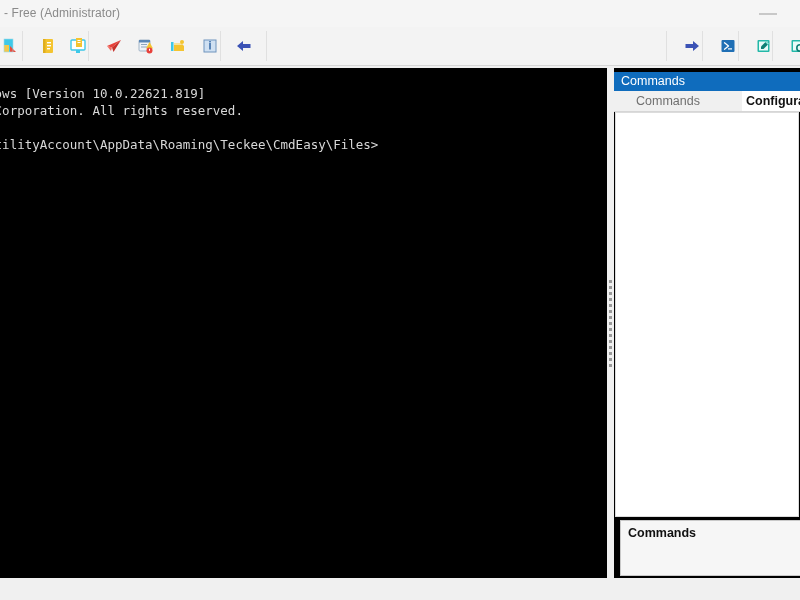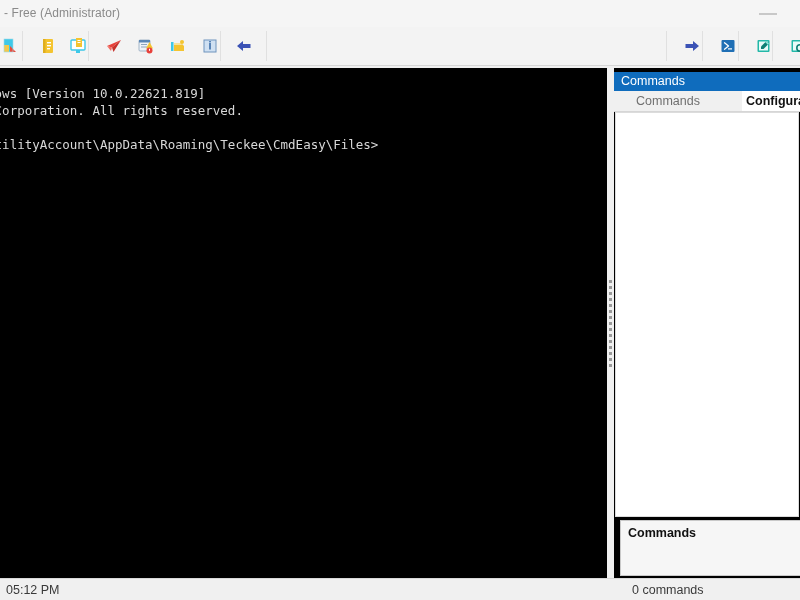--- a/index.html
+++ b/index.html
@@ -399,18 +399,14 @@
     </div>
 
     <div class="list-area"></div>
 
     <div class="detail-box">
       <div class="detail-title">Commands</div>
     </div>
 
   </div>
 
-  <div class="statusbar">
-    <div class="status-time">05:12 PM</div>
-    <div class="status-count">0 commands</div>
-  </div>
 
 </div>
 
 </body></html>

